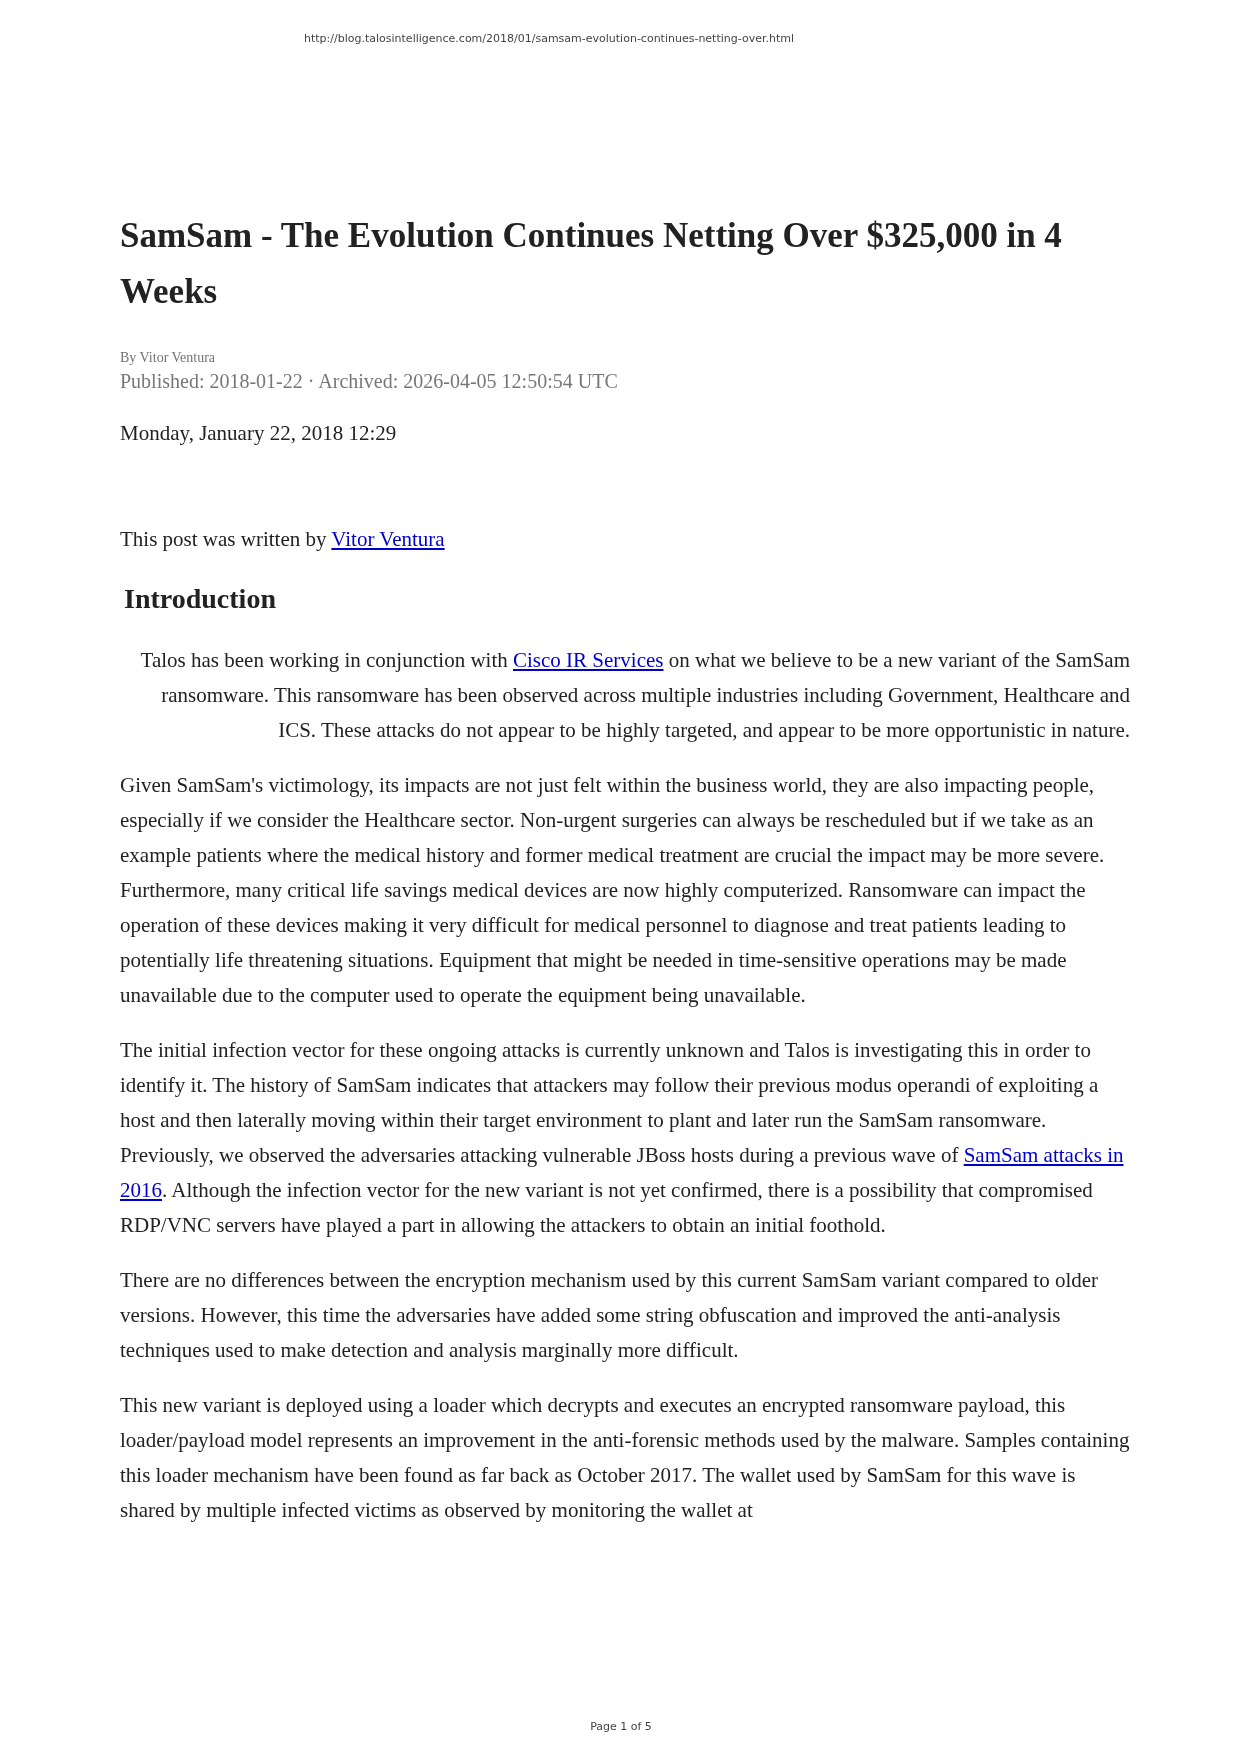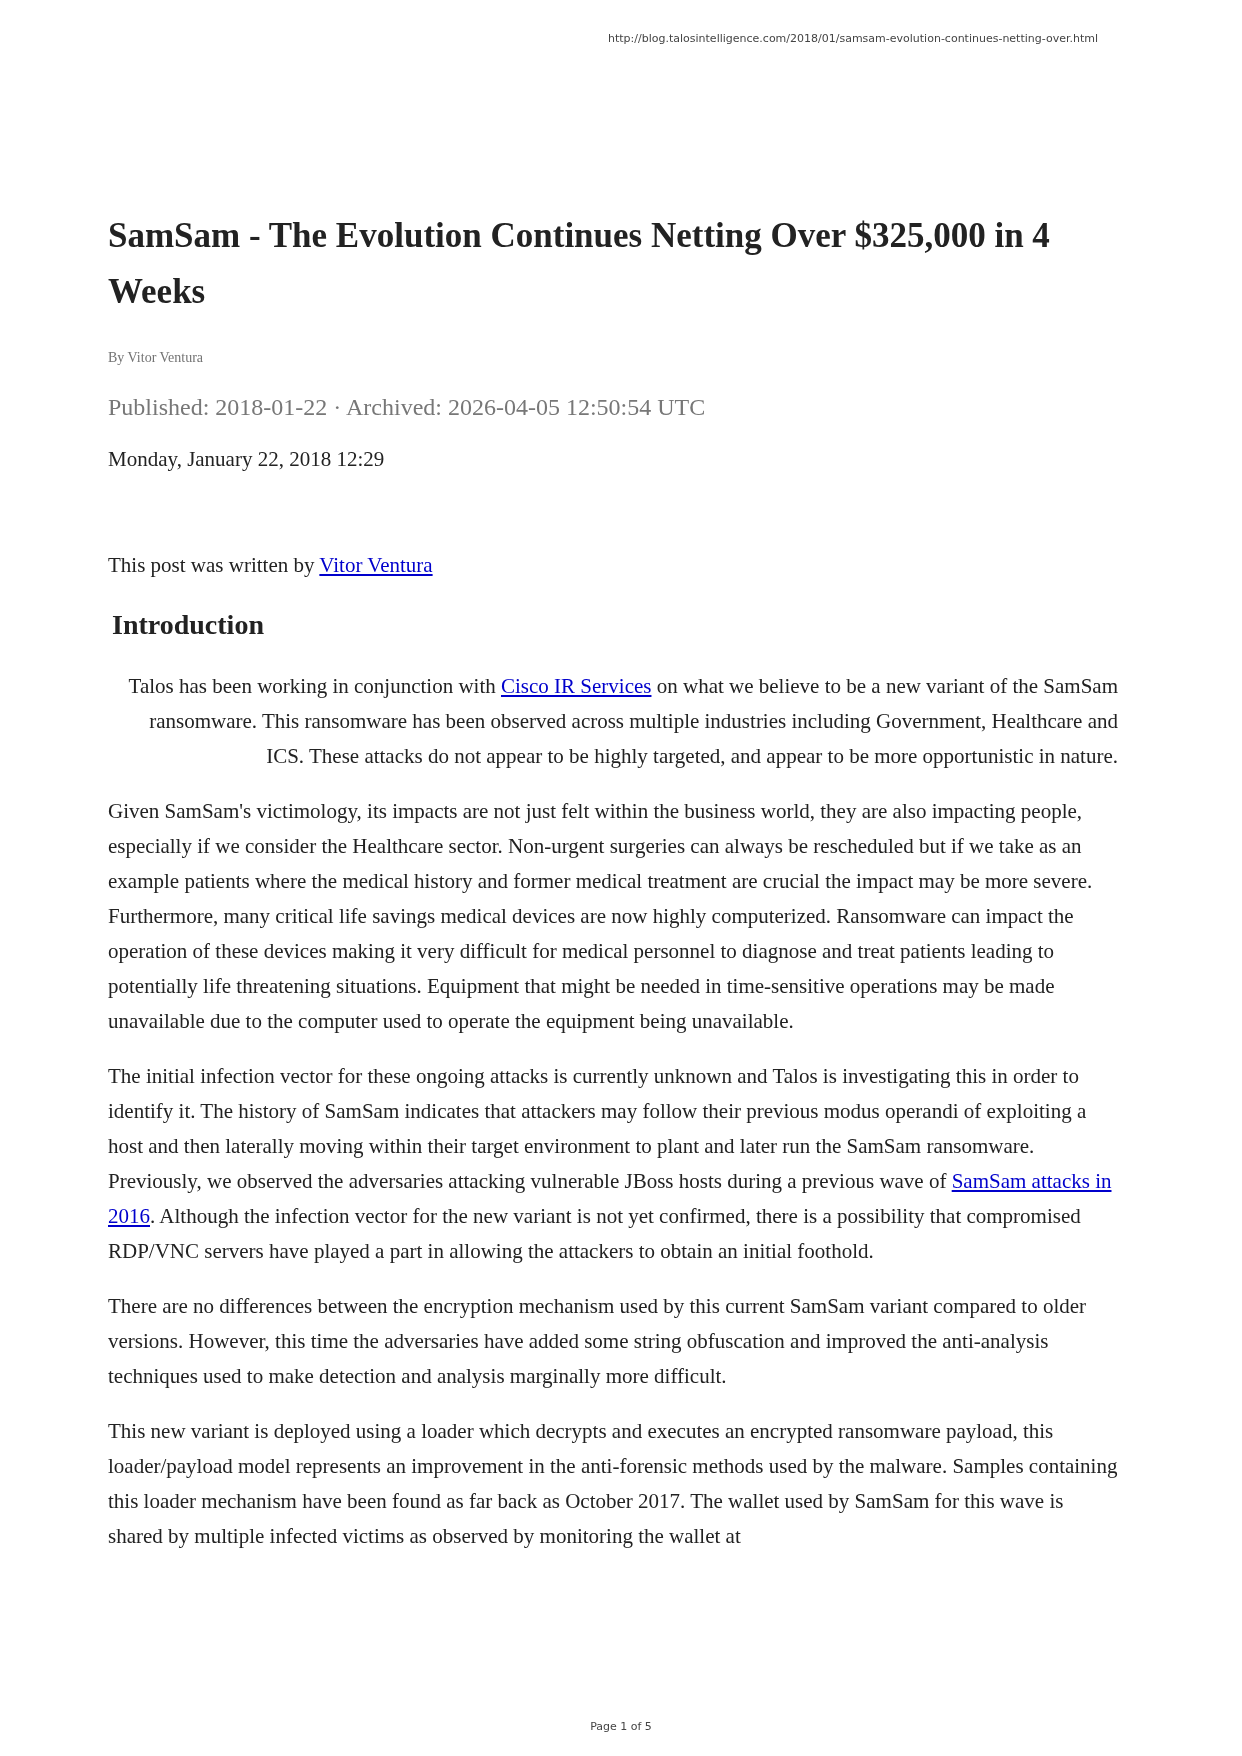--- a/index.html
+++ b/index.html
@@ -12,58 +12,57 @@
       height: 1756px;
       position: relative;
       overflow: hidden;
       color: #222222;
     }
     .page-header {
       position: absolute;
       top: 32px;
       left: 0;
       width: 1098px;
-      text-align: right;
+      text-align: center;
       font-family: "DejaVu Sans", sans-serif;
       font-size: 11px;
       color: #444444;
     }
     .page-footer {
       position: absolute;
       top: 1720px;
       left: 0;
       width: 1242px;
       text-align: center;
       font-family: "DejaVu Sans", sans-serif;
       font-size: 11px;
       color: #444444;
     }
     .content {
       position: absolute;
       top: 208px;
-      left: 108px;
+      left: 120px;
       width: 1010px;
       font-family: "Liberation Serif", serif;
     }
     h1.title {
       margin: 0;
       font-size: 35px;
       line-height: 56px;
       font-weight: bold;
       color: #222222;
     }
     .byline {
       margin-top: 26px;
       font-size: 14px;
       color: #737373;
       line-height: 24px;
     }
     .meta {
-      margin-top: 26px;
-      font-size: 24px;
+      font-size: 20px;
       color: #777777;
       line-height: 22px;
     }
     .dateline {
       margin-top: 28px;
       font-size: 21px;
       color: #222222;
       line-height: 26px;
     }
     p {

